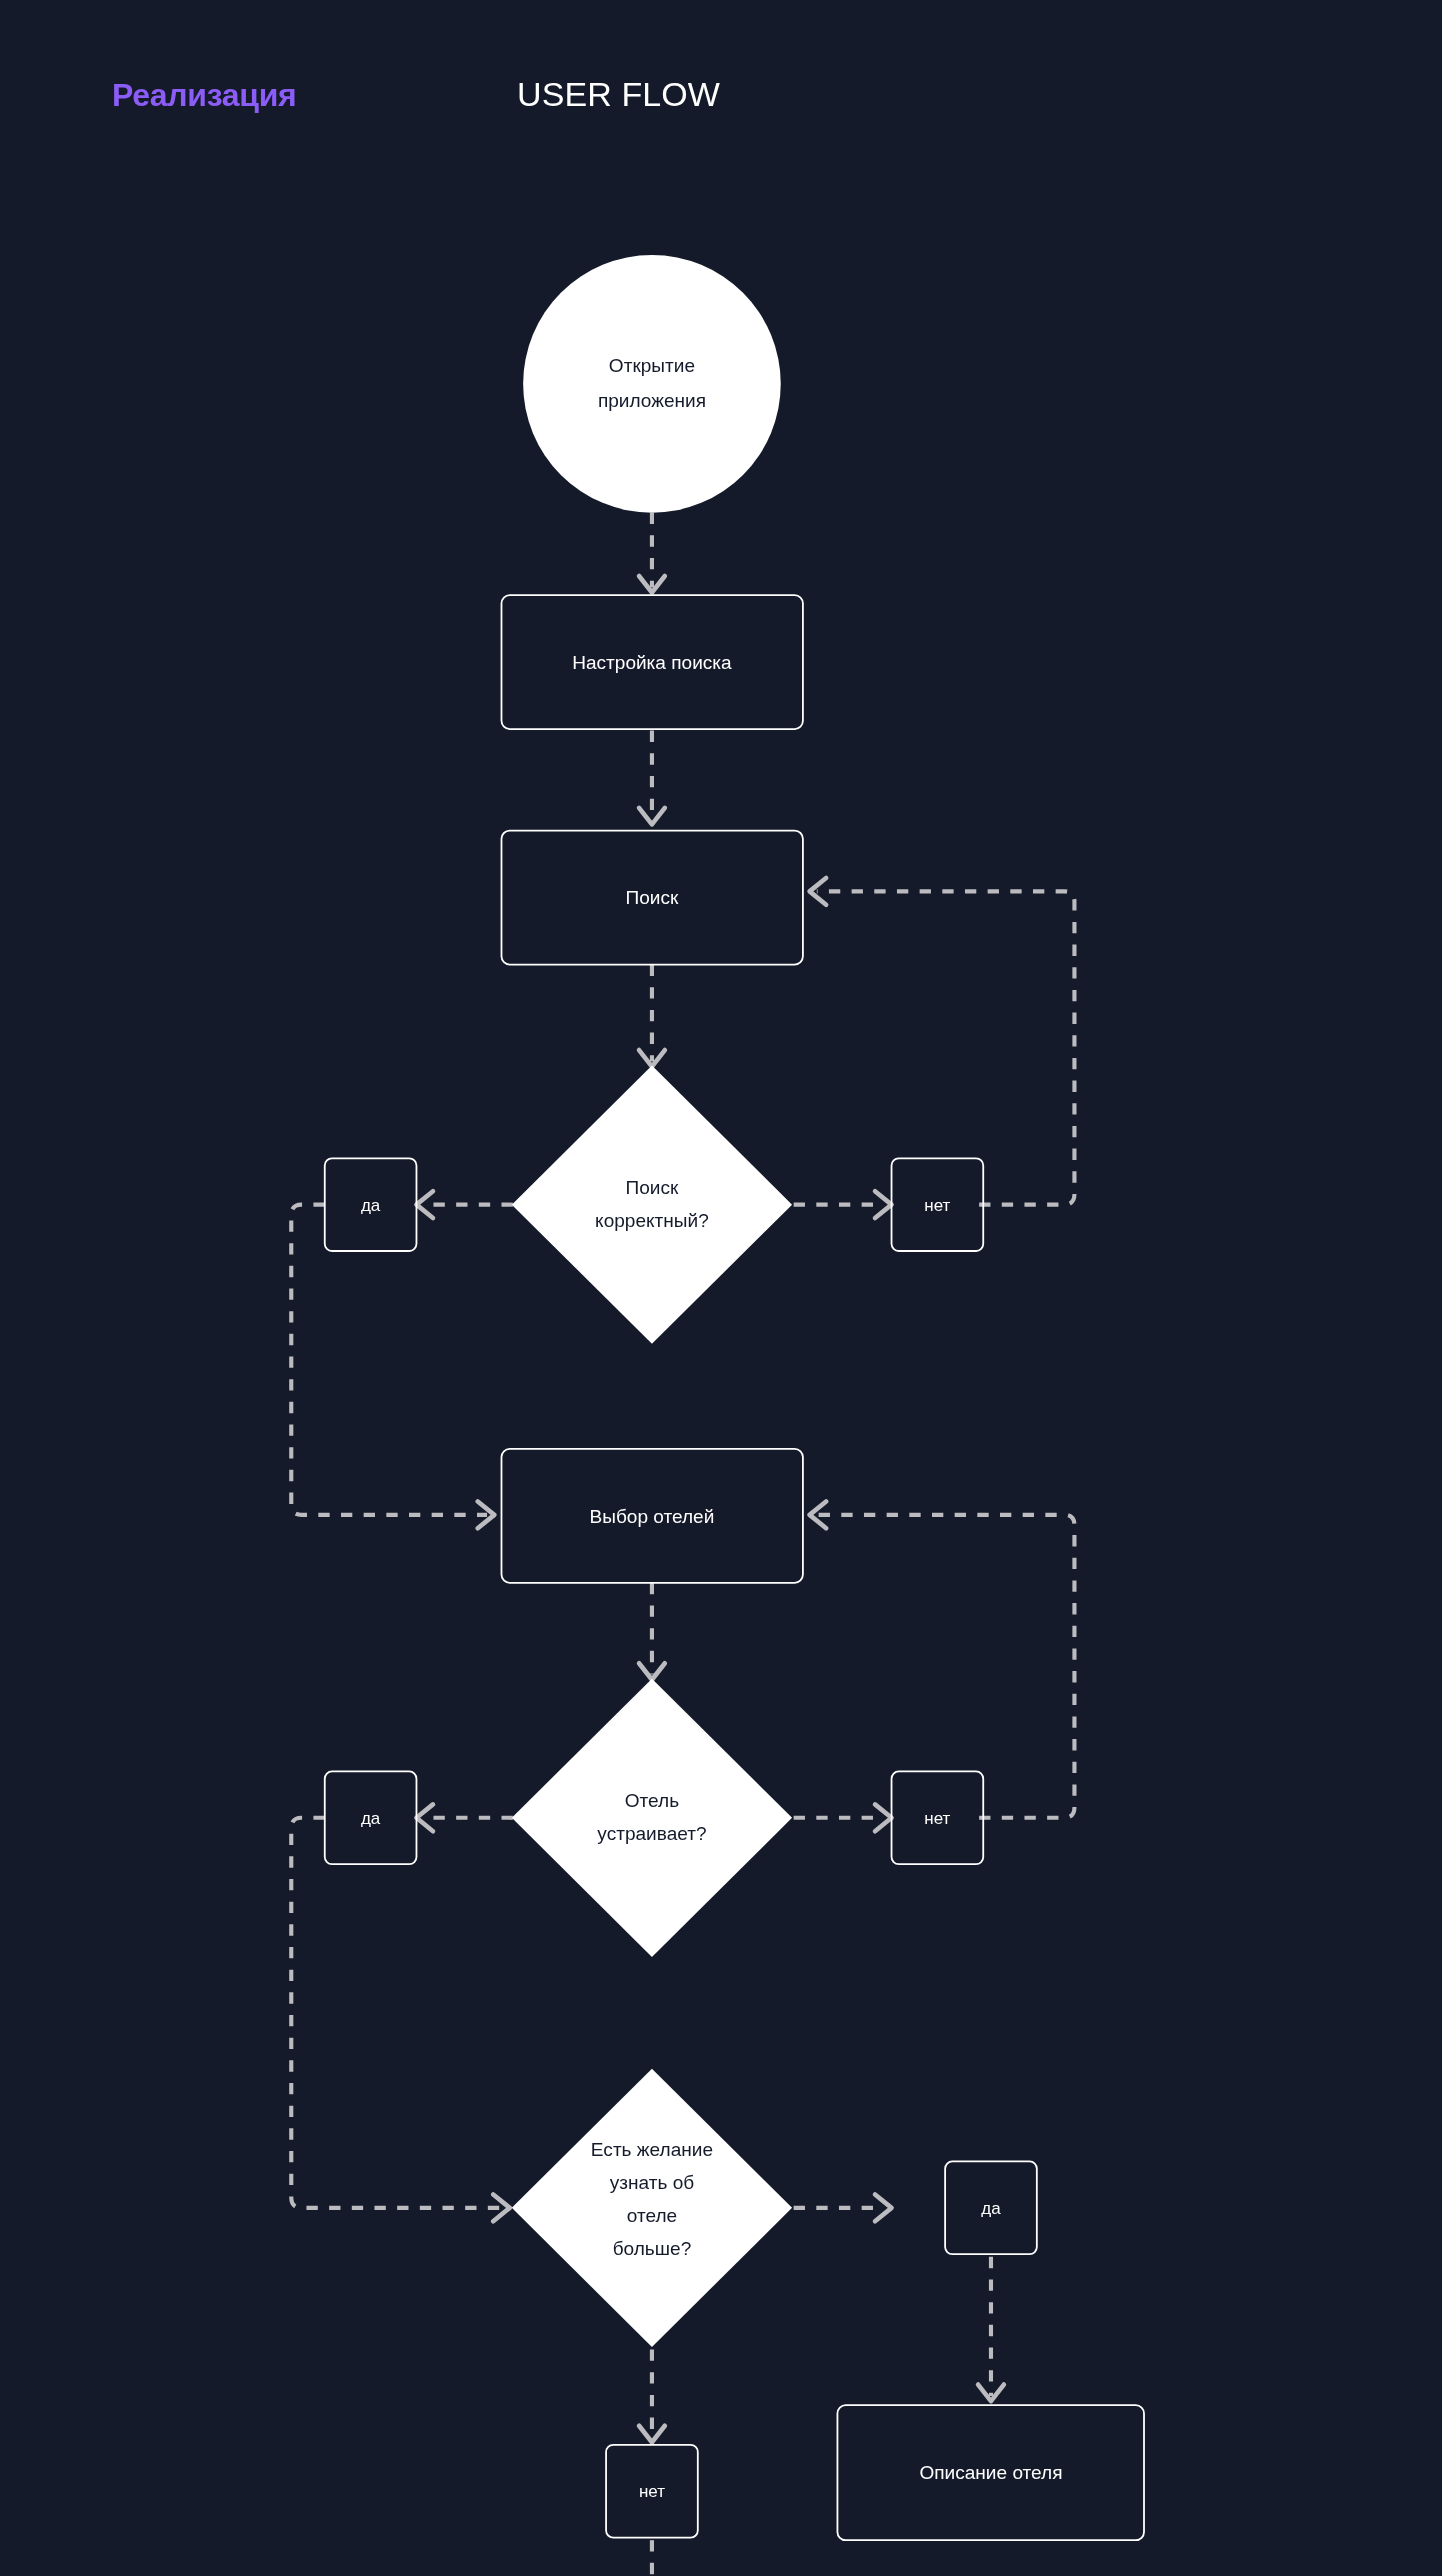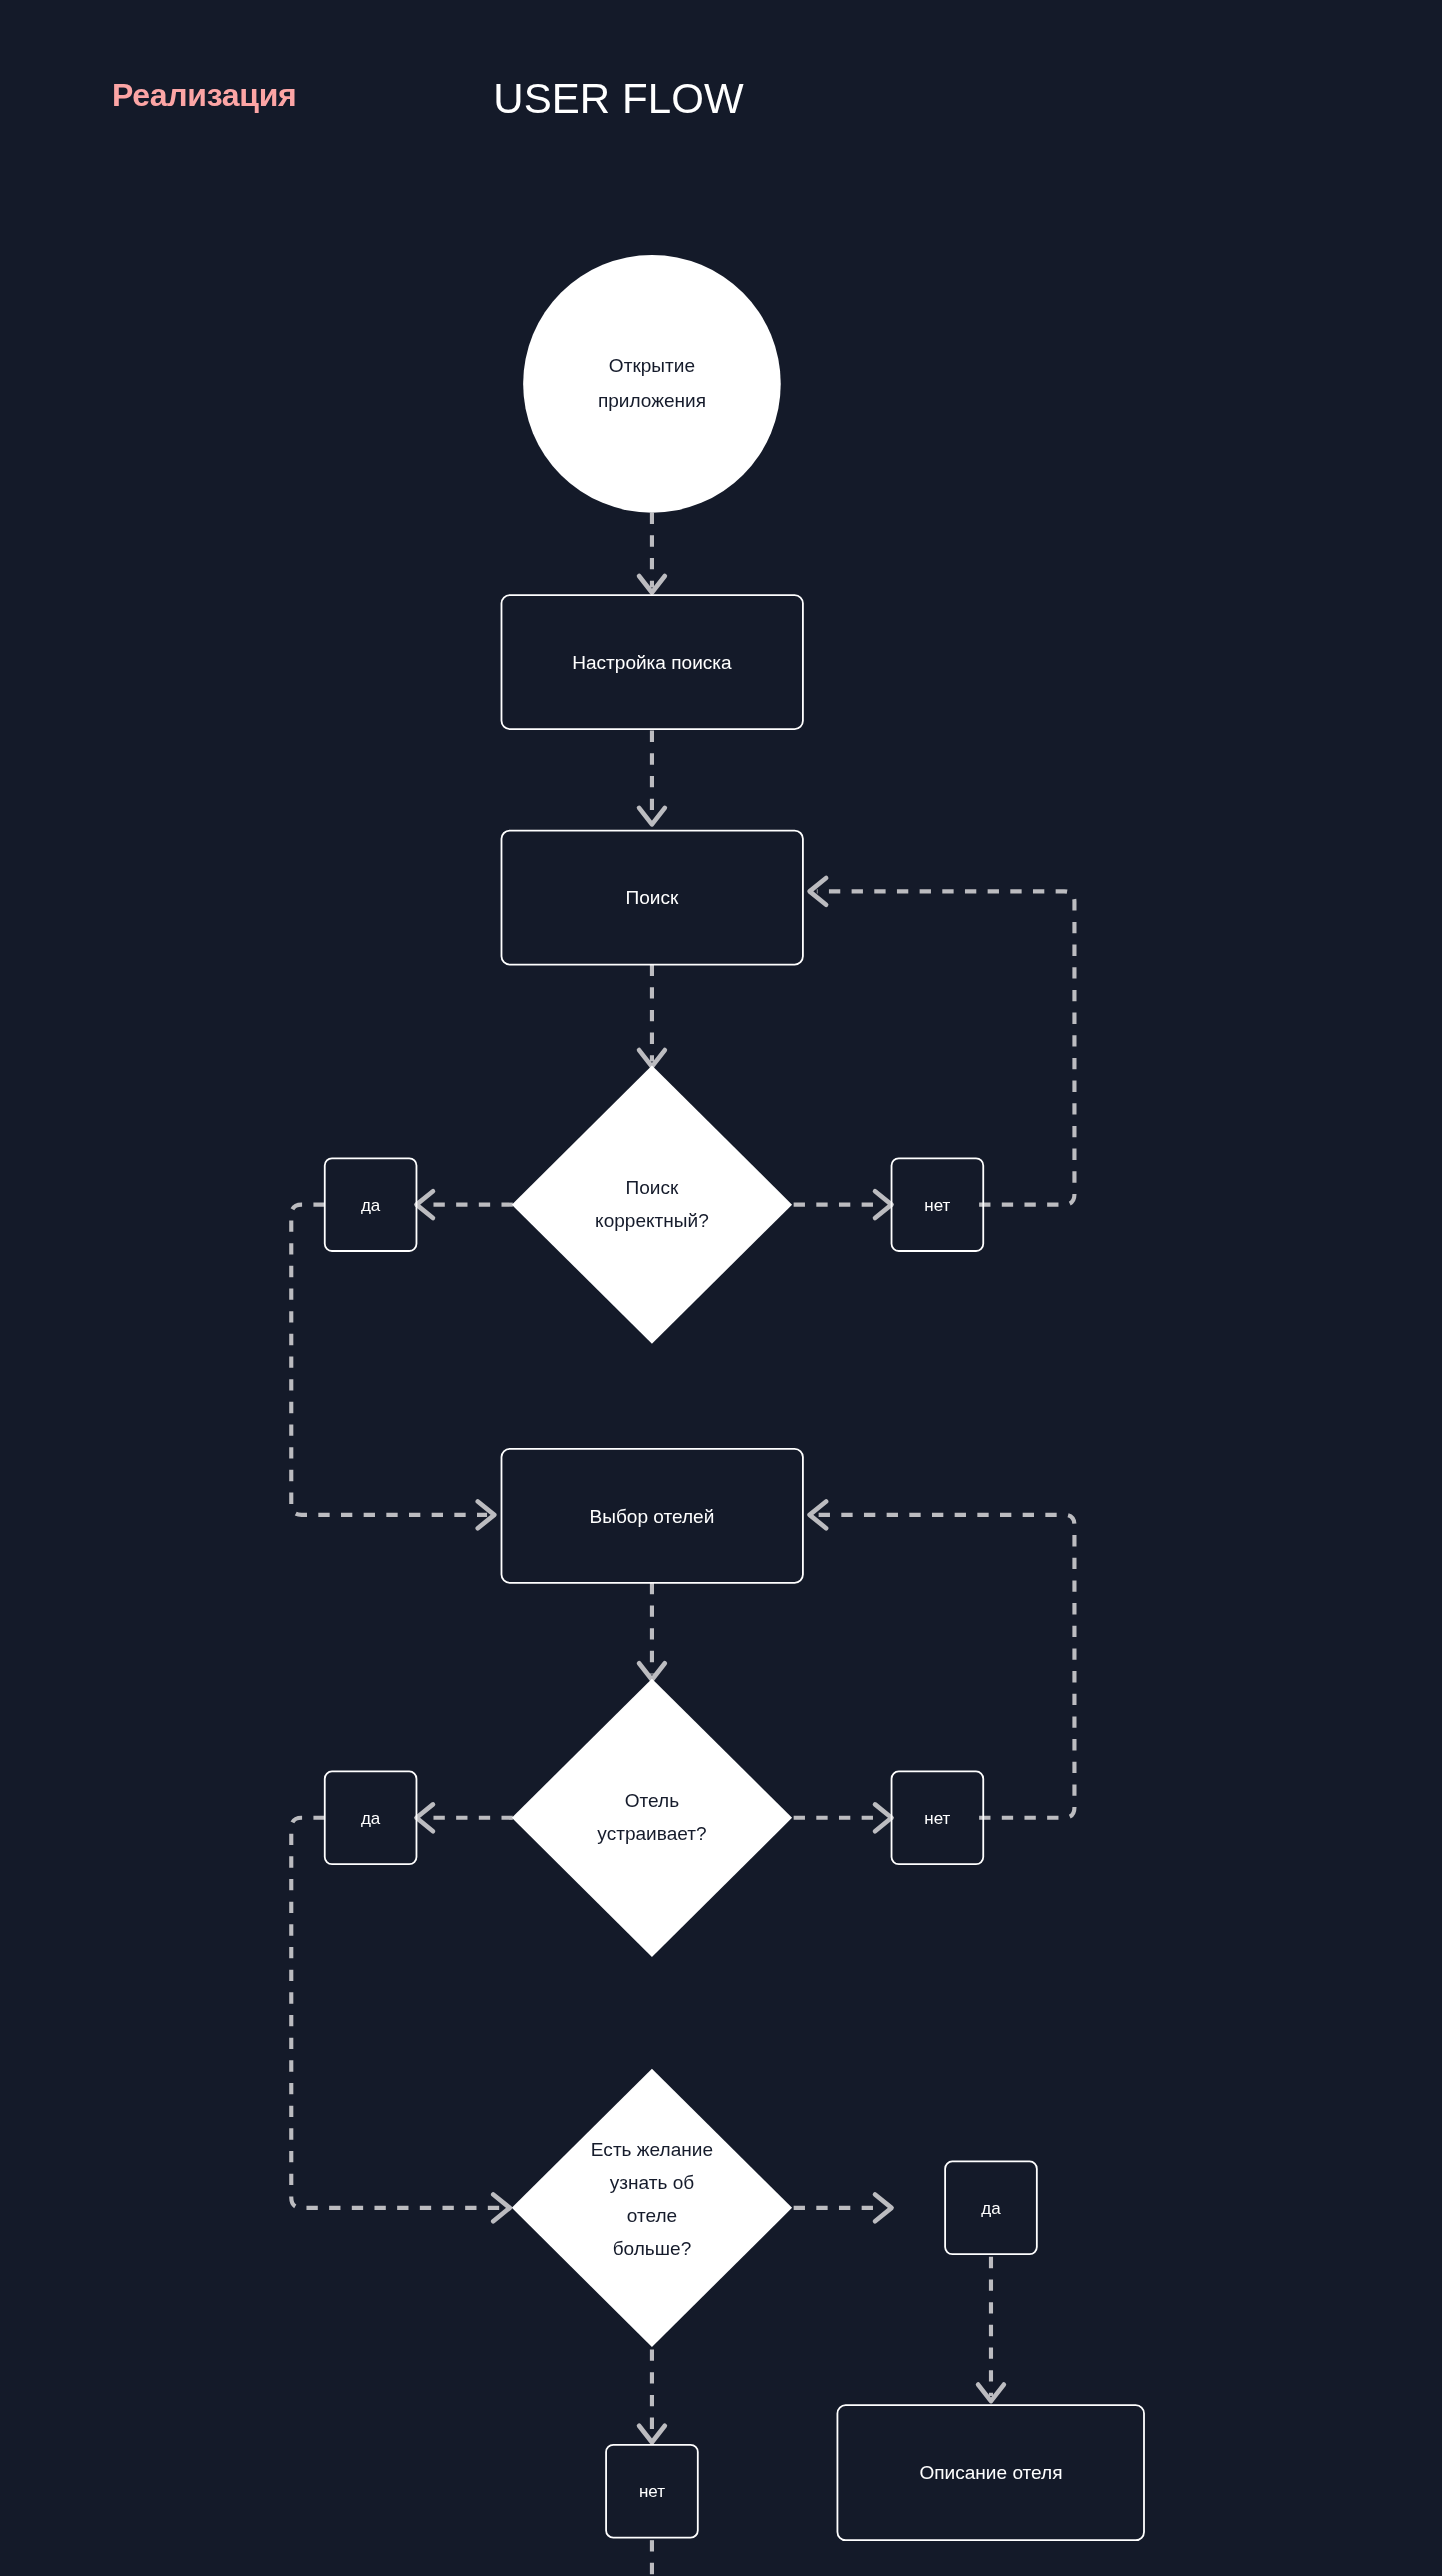--- a/index.html
+++ b/index.html
@@ -19,31 +19,31 @@
     inset: 0;
     background: #141a29;
   }
   
   .hdr-left {
     position: absolute;
     left: 112px;
     top: 77px;
     font-size: 32px;
     font-weight: 700;
-    color: #fca5a5;
+    color: #8b5cf6;
     letter-spacing: -0.3px;
     white-space: nowrap;
   }
   .hdr-center {
     position: absolute;
     left: 0;
     right: 0;
     top: 75px;
     text-align: center;
-    font-size: 42px;
+    font-size: 34px;
     font-weight: 400;
     color: #ffffff;
     letter-spacing: 0.1px;
   }
   .hdr-center span { display: inline-block; transform: translateX(-103px); }
   
   .flow {
     position: absolute;
     left: 0;
     top: 0;

